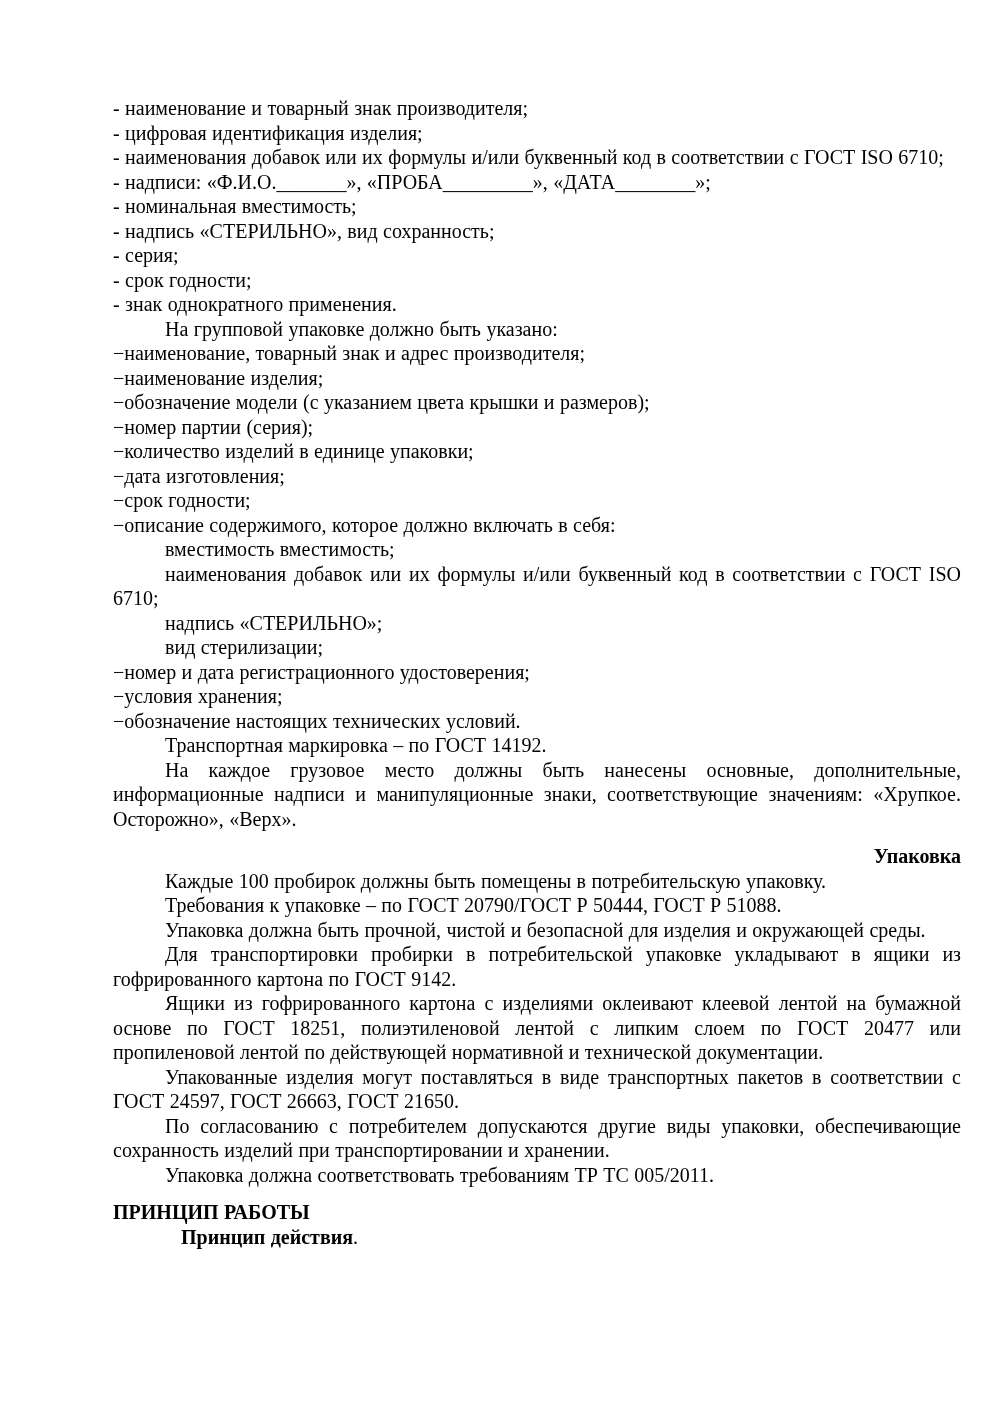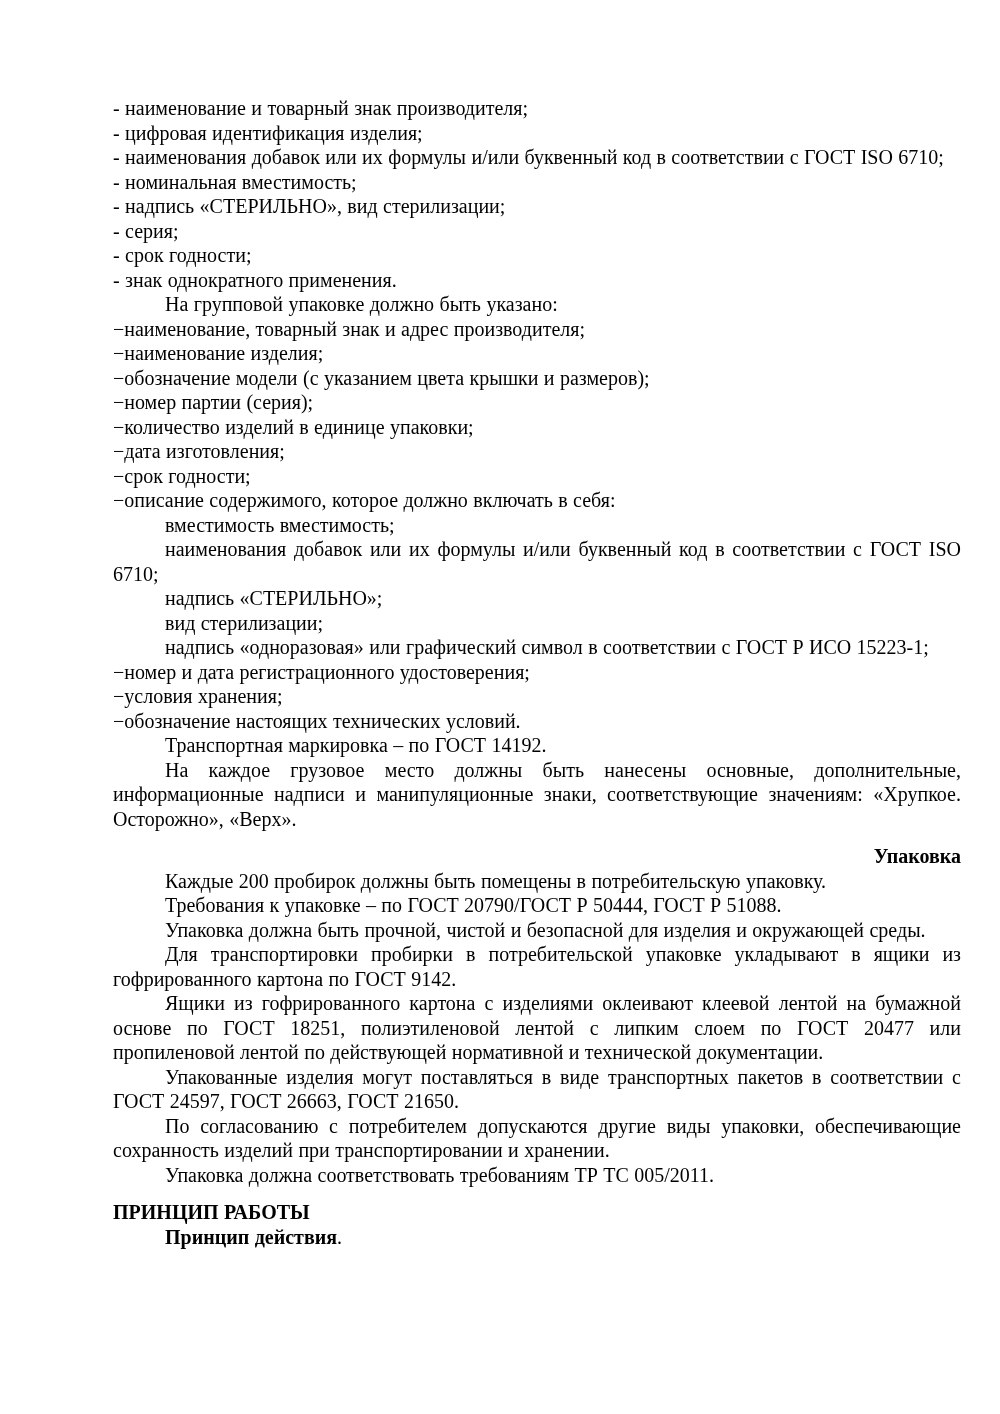--- a/index.html
+++ b/index.html
@@ -33,57 +33,57 @@
   .heading {
     font-weight: bold;
     text-indent: 102px;
     text-align: right;
   }
   .center {
     text-align: left;
     font-weight: bold;
   }
   .sp { height: 13px; }
-  b { font-weight: bold; }
+  b { font-weight: bold; margin-left: 16px; }
 </style>
 </head>
 <body>
 
 <div class="page">
   <div class="doc">
       <p class="line">- наименование и товарный знак производителя;</p>
       <p class="line">- цифровая идентификация изделия;</p>
       <p class="line just">- наименования добавок или их формулы и/или буквенный код в соответствии с ГОСТ ISO 6710;</p>
+      <p class="line">- надписи: «Ф.И.О._______», «ПРОБА_________», «ДАТА________»;</p>
       <p class="line">- номинальная вместимость;</p>
-      <p class="line">- надпись «СТЕРИЛЬНО», вид стерилизации;</p>
+      <p class="line">- надпись «СТЕРИЛЬНО», вид сохранность;</p>
       <p class="line">- серия;</p>
       <p class="line">- срок годности;</p>
       <p class="line">- знак однократного применения.</p>
       <p class="line para">На групповой упаковке должно быть указано:</p>
       <p class="line">−наименование, товарный знак и адрес производителя;</p>
       <p class="line">−наименование изделия;</p>
       <p class="line">−обозначение модели (с указанием цвета крышки и размеров);</p>
       <p class="line">−номер партии (серия);</p>
       <p class="line">−количество изделий в единице упаковки;</p>
       <p class="line">−дата изготовления;</p>
       <p class="line">−срок годности;</p>
       <p class="line">−описание содержимого, которое должно включать в себя:</p>
       <p class="line para">вместимость вместимость;</p>
       <p class="line para just">наименования добавок или их формулы и/или буквенный код в соответствии с ГОСТ ISO 6710;</p>
       <p class="line para">надпись «СТЕРИЛЬНО»;</p>
       <p class="line para">вид стерилизации;</p>
-      <p class="line para just">надпись «одноразовая» или графический символ в соответствии с ГОСТ Р ИСО 15223-1;</p>
       <p class="line">−номер и дата регистрационного удостоверения;</p>
       <p class="line">−условия хранения;</p>
       <p class="line">−обозначение настоящих технических условий.</p>
       <p class="line para">Транспортная маркировка – по ГОСТ 14192.</p>
       <p class="line para just">На каждое грузовое место должны быть нанесены основные, дополнительные, информационные надписи и манипуляционные знаки, соответствующие значениям: «Хрупкое. Осторожно», «Верх».</p>
       <div class="sp"></div>
       <p class="line heading">Упаковка</p>
-      <p class="line para">Каждые 200 пробирок должны быть помещены в потребительскую упаковку.</p>
+      <p class="line para">Каждые 100 пробирок должны быть помещены в потребительскую упаковку.</p>
       <p class="line para">Требования к упаковке – по ГОСТ 20790/ГОСТ Р 50444, ГОСТ Р 51088.</p>
       <p class="line para">Упаковка должна быть прочной, чистой и безопасной для изделия и окружающей среды.</p>
       <p class="line para just">Для транспортировки пробирки в потребительской упаковке укладывают в ящики из гофрированного картона по ГОСТ 9142.</p>
       <p class="line para just">Ящики из гофрированного картона с изделиями оклеивают клеевой лентой на бумажной основе по ГОСТ 18251, полиэтиленовой лентой с липким слоем по ГОСТ 20477 или пропиленовой лентой по действующей нормативной и технической документации.</p>
       <p class="line para just">Упакованные изделия могут поставляться в виде транспортных пакетов в соответствии с ГОСТ 24597, ГОСТ 26663, ГОСТ 21650.</p>
       <p class="line para just">По согласованию с потребителем допускаются другие виды упаковки, обеспечивающие сохранность изделий при транспортировании и хранении.</p>
       <p class="line para">Упаковка должна соответствовать требованиям ТР ТС 005/2011.</p>
       <div class="sp"></div>
       <p class="line center">ПРИНЦИП РАБОТЫ</p>
       <p class="line para"><b>Принцип действия</b><span>.</span></p>

